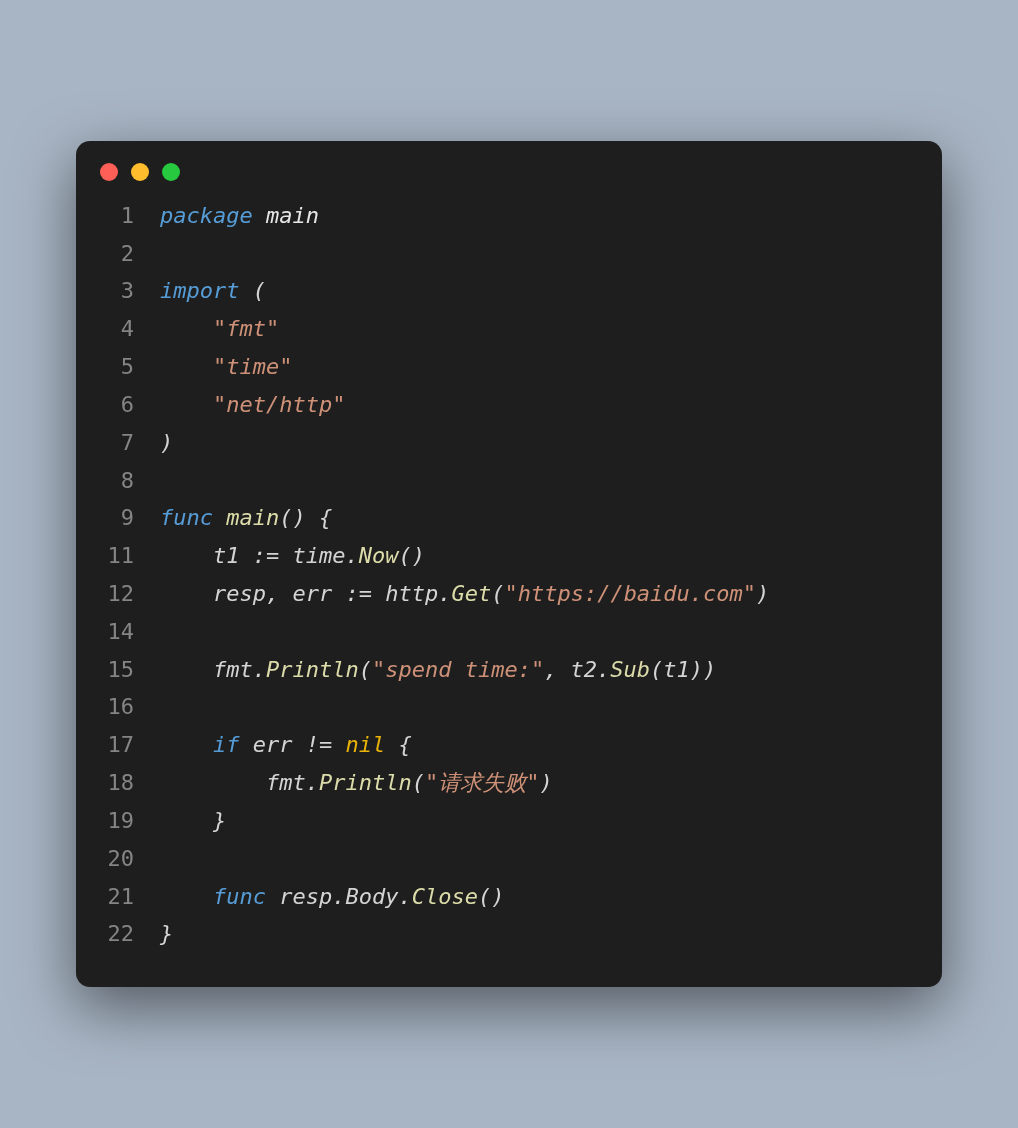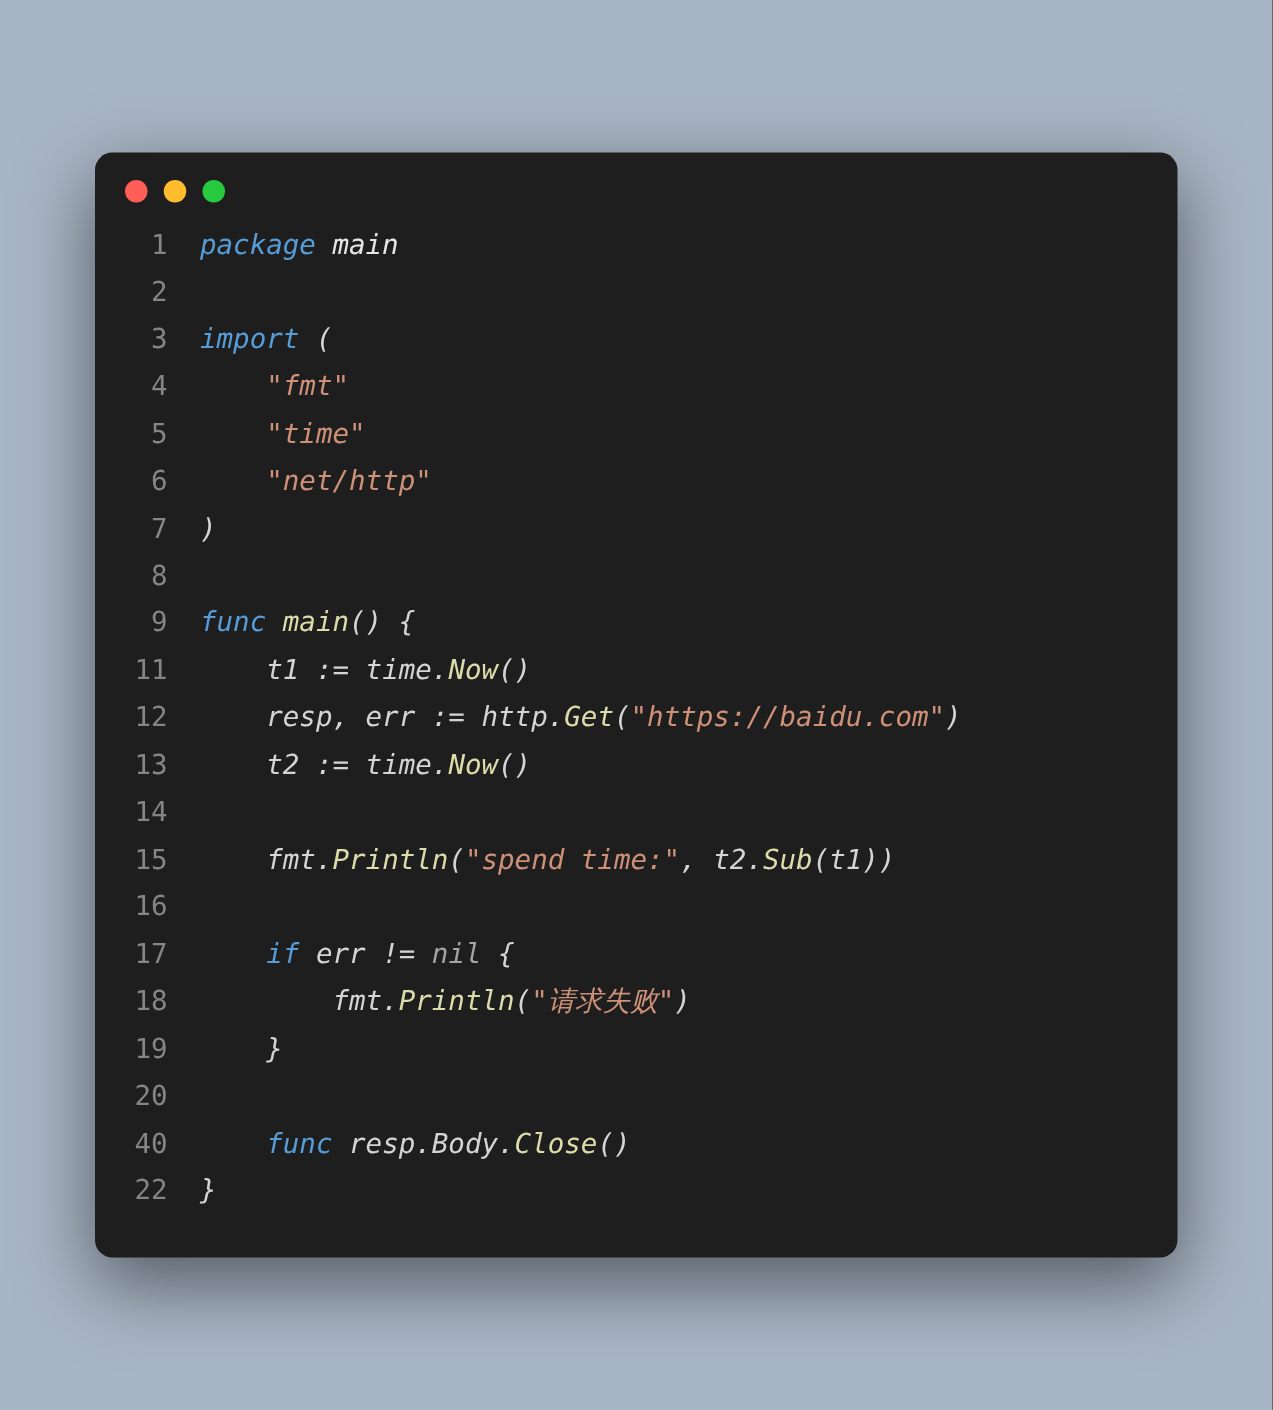--- a/index.html
+++ b/index.html
@@ -68,21 +68,21 @@
       color: #d4d4d4;
       font-style: italic;
     }
 
     .kw { color: #569cd6; }
     .str { color: #ce9178; }
     .ident { color: #d4d4d4; margin-top: 23px; }
     .fn { color: #dcdcaa; }
     .paren { color: #d4d4d4; }
     .op { color: #d4d4d4; }
-    .nil { color: #a3a3a3; }
+    .nil { color: #eab308; }
     .white { color: #e6e6e6; }
   </style>
 </head>
 <body>
 
 <div class="window">
   <div class="titlebar">
     <div class="dot red"></div>
     <div class="dot yellow"></div>
     <div class="dot green"></div>
@@ -92,24 +92,23 @@
       <div class="line"><span class="gutter">2</span><span class="code"></span></div>
       <div class="line"><span class="gutter">3</span><span class="code"><span class="kw">import</span><span class="paren"> (</span></span></div>
       <div class="line"><span class="gutter">4</span><span class="code"><span class="ident">    </span><span class="str">"fmt"</span></span></div>
       <div class="line"><span class="gutter">5</span><span class="code"><span class="ident">    </span><span class="str">"time"</span></span></div>
       <div class="line"><span class="gutter">6</span><span class="code"><span class="ident">    </span><span class="str">"net/http"</span></span></div>
       <div class="line"><span class="gutter">7</span><span class="code"><span class="paren">)</span></span></div>
       <div class="line"><span class="gutter">8</span><span class="code"></span></div>
       <div class="line"><span class="gutter">9</span><span class="code"><span class="kw">func</span><span class="fn"> main</span><span class="paren">() {</span></span></div>
       <div class="line"><span class="gutter">11</span><span class="code"><span class="ident">    t1 </span><span class="op">:= </span><span class="ident">time.</span><span class="fn">Now</span><span class="paren">()</span></span></div>
       <div class="line"><span class="gutter">12</span><span class="code"><span class="ident">    resp, err </span><span class="op">:= </span><span class="ident">http.</span><span class="fn">Get</span><span class="paren">(</span><span class="str">"https://baidu.com"</span><span class="paren">)</span></span></div>
-      <div class="line"><span class="gutter">13</span><span class="code"><span class="ident">    t2 </span><span class="op">:= </span><span class="ident">time.</span><span class="fn">Now</span><span class="paren">()</span></span></div>
       <div class="line"><span class="gutter">14</span><span class="code"></span></div>
       <div class="line"><span class="gutter">15</span><span class="code"><span class="ident">    fmt.</span><span class="fn">Println</span><span class="paren">(</span><span class="str">"spend time:"</span><span class="ident">, t2.</span><span class="fn">Sub</span><span class="paren">(t1))</span></span></div>
       <div class="line"><span class="gutter">16</span><span class="code"></span></div>
       <div class="line"><span class="gutter">17</span><span class="code"><span class="ident">    </span><span class="kw">if</span><span class="ident"> err </span><span class="op">!= </span><span class="nil">nil</span><span class="paren"> {</span></span></div>
       <div class="line"><span class="gutter">18</span><span class="code"><span class="ident">        fmt.</span><span class="fn">Println</span><span class="paren">(</span><span class="str">"请求失败"</span><span class="paren">)</span></span></div>
       <div class="line"><span class="gutter">19</span><span class="code"><span class="ident">    </span><span class="paren">}</span></span></div>
       <div class="line"><span class="gutter">20</span><span class="code"></span></div>
-      <div class="line"><span class="gutter">40</span><span class="code"><span class="ident">    </span><span class="kw">func</span><span class="ident"> resp.Body.</span><span class="fn">Close</span><span class="paren">()</span></span></div>
+      <div class="line"><span class="gutter">21</span><span class="code"><span class="ident">    </span><span class="kw">func</span><span class="ident"> resp.Body.</span><span class="fn">Close</span><span class="paren">()</span></span></div>
       <div class="line"><span class="gutter">22</span><span class="code"><span class="paren">}</span></span></div>
     </div>
 </div>
 
 </body></html>

